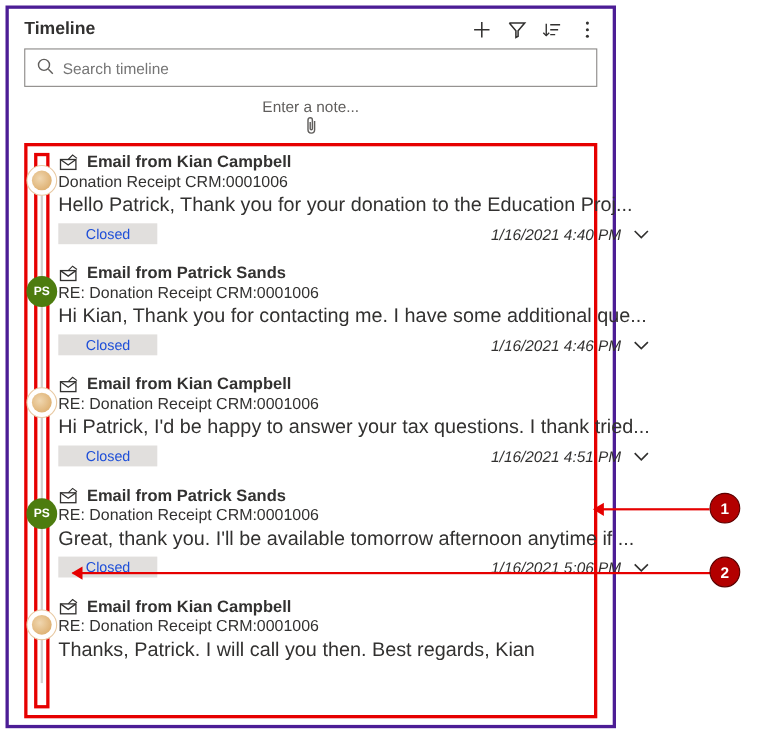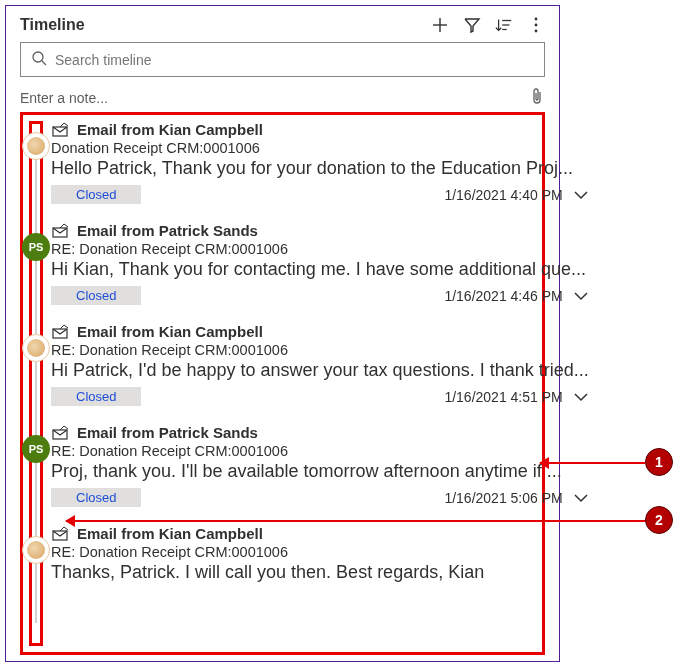--- a/index.html
+++ b/index.html
@@ -6,21 +6,21 @@
   body {
     font-family: "Segoe UI", sans-serif;
     font-size: 14px;
     color: #323130;
     background: #fff;
     width: 700px;
     height: 667px;
     position: relative;
   }
   .panel {
-    border: 1px solid #4c1d95;
+    border: 3px solid #4c1d95;
     width: 555px;
     height: 657px;
     margin: 5px;
     padding: 10px 14px 6px 14px;
     display: flex;
     flex-direction: column;
     position: relative;
   }
   .header-row {
     display: flex;
@@ -63,20 +63,21 @@
     margin-left: 8px;
     background: transparent;
   }
   .note-row {
     display: flex;
     align-items: center;
     justify-content: space-between;
     color: #605e5c;
     font-size: 14px;
     margin-bottom: 4px;
+    flex-direction: column;
   }
   .note-row span { cursor: text; }
   .redbox {
     border: 3px solid #e60000;
     flex: 1;
     padding: 6px 6px 6px 6px;
     position: relative;
     display: flex;
     gap: 8px;
   }
@@ -169,20 +170,21 @@
   }
   .status.active {
     background: #c7e0f4;
   }
   .ts-row {
     display: flex;
     align-items: center;
     gap: 10px;
     font-size: 14px;
     color: #323130;
+    font-style: italic;
   }
   .chev {
     display: inline-flex;
     cursor: pointer;
   }
   
   .callout {
     position: absolute;
     width: 28px;
     height: 28px;
@@ -362,21 +364,21 @@
             <span class="mail-icon">
               <svg width="18" height="16" viewBox="0 0 18 16" stroke="#323130" stroke-width="1.2" fill="none">
                 <rect x="2" y="5" width="14" height="9"></rect>
                 <polyline points="2,5 9,10 16,5"></polyline>
                 <polyline points="9,5 13,1 17,4" stroke-width="1"></polyline>
               </svg>
             </span>
             <span class="entry-title">Email from Patrick Sands</span>
           </div>
           <div class="entry-sub">RE: Donation Receipt CRM:0001006</div>
-          <div class="entry-body">Proj, thank you. I'll be available tomorrow afternoon anytime if ...</div>
+          <div class="entry-body">Great, thank you. I'll be available tomorrow afternoon anytime if ...</div>
           <div class="entry-foot">
             <span class="status ">Closed</span>
             <span class="ts-row">
               <span>1/16/2021 5:06 PM</span>
               <span class="chev">
                 <svg width="16" height="12" viewBox="0 0 16 12" stroke="#323130" stroke-width="1.5" fill="none">
                   <polyline points="2,3 8,9 14,3"></polyline>
                 </svg>
               </span>
             </span>

